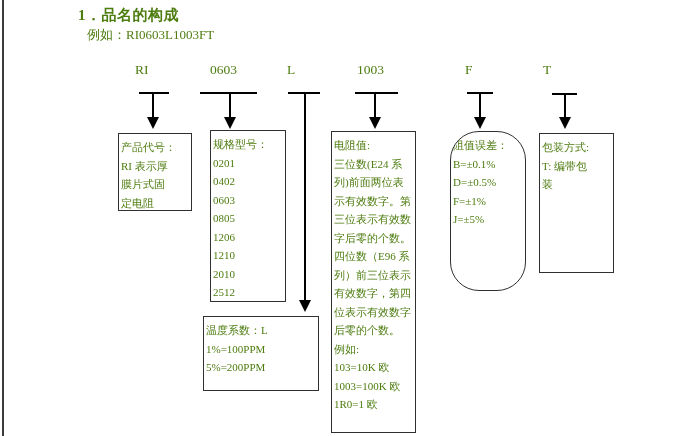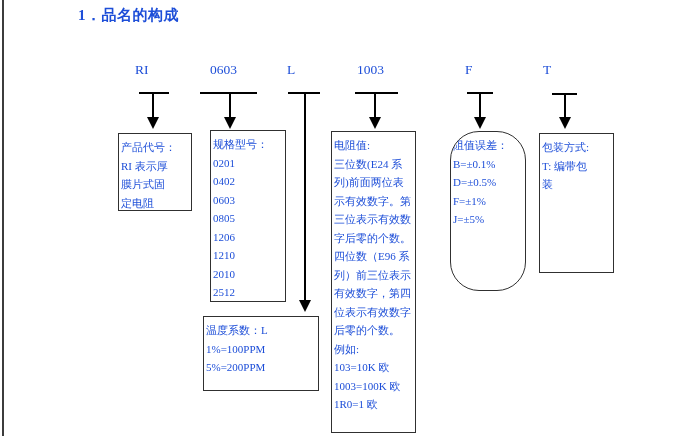--- a/index.html
+++ b/index.html
@@ -3,21 +3,21 @@
 <meta charset="utf-8">
 <style>
   html, body { margin: 0; padding: 0; background: #ffffff; }
   .page {
     position: relative;
     width: 695px;
     height: 436px;
     background: #ffffff;
     overflow: hidden;
     font-family: "Liberation Serif", "DejaVu Serif", serif;
-    color: #1d4ed8;
+    color: #4d7c0f;
   }
   .left-rule {
     position: absolute;
     left: 2px; top: 0;
     width: 2px; height: 436px;
     background: #3c3c3c;
   }
   .title {
     position: absolute;
     left: 78px; top: 6px;
@@ -67,20 +67,21 @@
   .box-text { white-space: pre-line; }
 </style>
 </head>
 <body>
 
 <div class="page">
 
   <div class="left-rule"></div>
 
   <h1 class="title">1．品名的构成</h1>
+  <div class="example">例如：RI0603L1003FT</div>
 
   <div class="code-label" style="left:135px">RI</div>
   <div class="code-label" style="left:210px">0603</div>
   <div class="code-label" style="left:287px">L</div>
   <div class="code-label" style="left:357px">1003</div>
   <div class="code-label" style="left:465px">F</div>
   <div class="code-label" style="left:543px">T</div>
 
   <div>
     <div class="hbar" style="left:139px; top:92px; width:30px;"></div>

